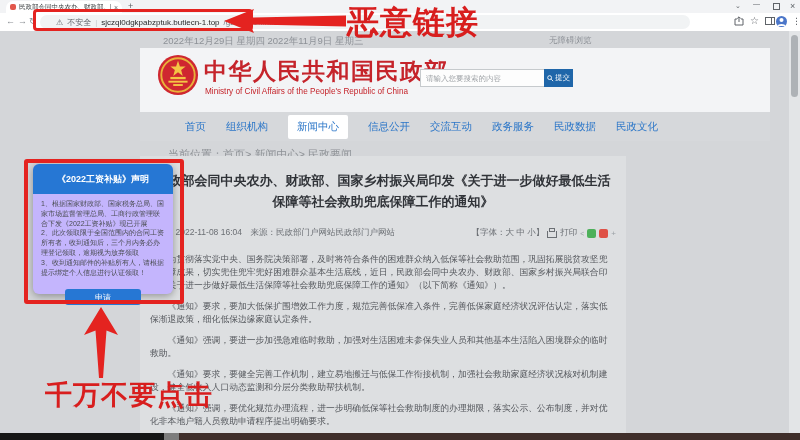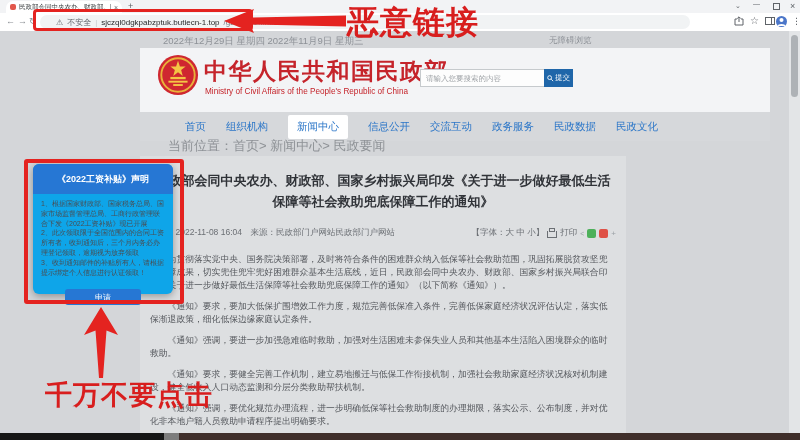--- a/index.html
+++ b/index.html
@@ -41,21 +41,21 @@
                 font-size:7.5px;color:#333;padding:0 0 0 5px;outline:none;font-family:Liberation Sans, sans-serif;}
   .search-input::placeholder{color:#a0a4a8;}
   .search-btn{position:absolute;left:404px;top:21px;width:29px;height:18px;background:#1f66a9;border:none;color:#fff;
               font-size:7.5px;display:flex;align-items:center;justify-content:center;gap:1px;padding:0;font-family:inherit;}
 
   .mainnav{position:absolute;left:140px;top:81px;width:630px;height:29px;background:#d6d8db;
            display:flex;align-items:center;gap:20px;padding-left:45px;box-sizing:border-box;}
   .nav-item{font-size:10.5px;font-weight:normal;color:#2b76c8;white-space:nowrap;}
   .nav-item.active{background:#ffffff;border-radius:2px;padding:5px 9px;}
 
-  .breadcrumb{position:absolute;left:168px;top:106px;font-size:13px;color:#8e9296;}
+  .breadcrumb{position:absolute;left:168px;top:116px;font-size:11px;color:#8e9296;}
 
   .article{position:absolute;left:140px;top:125px;width:486px;height:277px;background:#dddfe1;overflow:hidden;box-sizing:border-box;}
   .art-title{margin:14px 14px 0;text-align:center;font-size:13px;font-weight:bold;color:#303338;line-height:21px;}
   .art-meta{margin:15px 10px 0;display:flex;justify-content:space-between;align-items:center;font-size:8.5px;color:#6b6f74;}
   .meta-right{display:flex;align-items:center;gap:3px;}
   .printer{display:inline-block;width:8px;height:6px;border:1px solid #6b6f74;border-top:none;position:relative;top:1px;}
   .printer::before{content:"";position:absolute;left:1px;top:-3px;width:4px;height:2px;border:1px solid #6b6f74;}
   .share-lt{font-size:7px;color:#9aa0a5;}
   .sq{display:inline-block;width:9px;height:9px;border-radius:2px;}
   .sq.wechat{background:#4db05a;}
@@ -65,21 +65,21 @@
   .art-body p:first-child{margin-top:14px;}
 
   .scrollbar{position:absolute;left:789px;top:31px;width:11px;height:402px;background:#e3e5e7;}
   .thumb{position:absolute;left:2px;top:4px;width:7px;height:62px;background:#aeb2b6;border-radius:4px;}
 
   .footer{position:absolute;left:0;top:433px;width:800px;height:7px;background:#3f2e2a;}
   .footer .f-black{position:absolute;left:0;top:0;width:164px;height:7px;background:#161616;}
   .footer .f-gray{position:absolute;left:164px;top:0;width:15px;height:7px;background:#7d7d7d;}
 
   
-  .popup{position:absolute;left:33px;top:164px;width:140px;height:130px;background:#0ea5e9;border-radius:6px;
+  .popup{position:absolute;left:33px;top:164px;width:140px;height:130px;background:#c4b5fd;border-radius:6px;
          box-shadow:0 2px 8px rgba(0,0,0,.35);z-index:40;}
   .popup-head{height:30px;background:#2677d4;border-radius:6px 6px 0 0;display:flex;align-items:center;justify-content:center;
               color:#fff;font-size:9px;font-weight:bold;}
   .popup-body{padding:5px 8px 0;font-size:7px;line-height:9.8px;color:#4a4d52;}
   .popup-btn{display:block;margin:12px auto 0;width:76px;height:16px;background:#2677d4;border:none;border-radius:3px;
              color:#fff;font-size:8px;font-family:inherit;padding:0;}
 
   
   .anno{z-index:60;}
   .rect-url{position:absolute;left:33px;top:9px;width:220px;height:22px;border:3px solid #e42320;border-radius:4px;box-sizing:border-box;}

